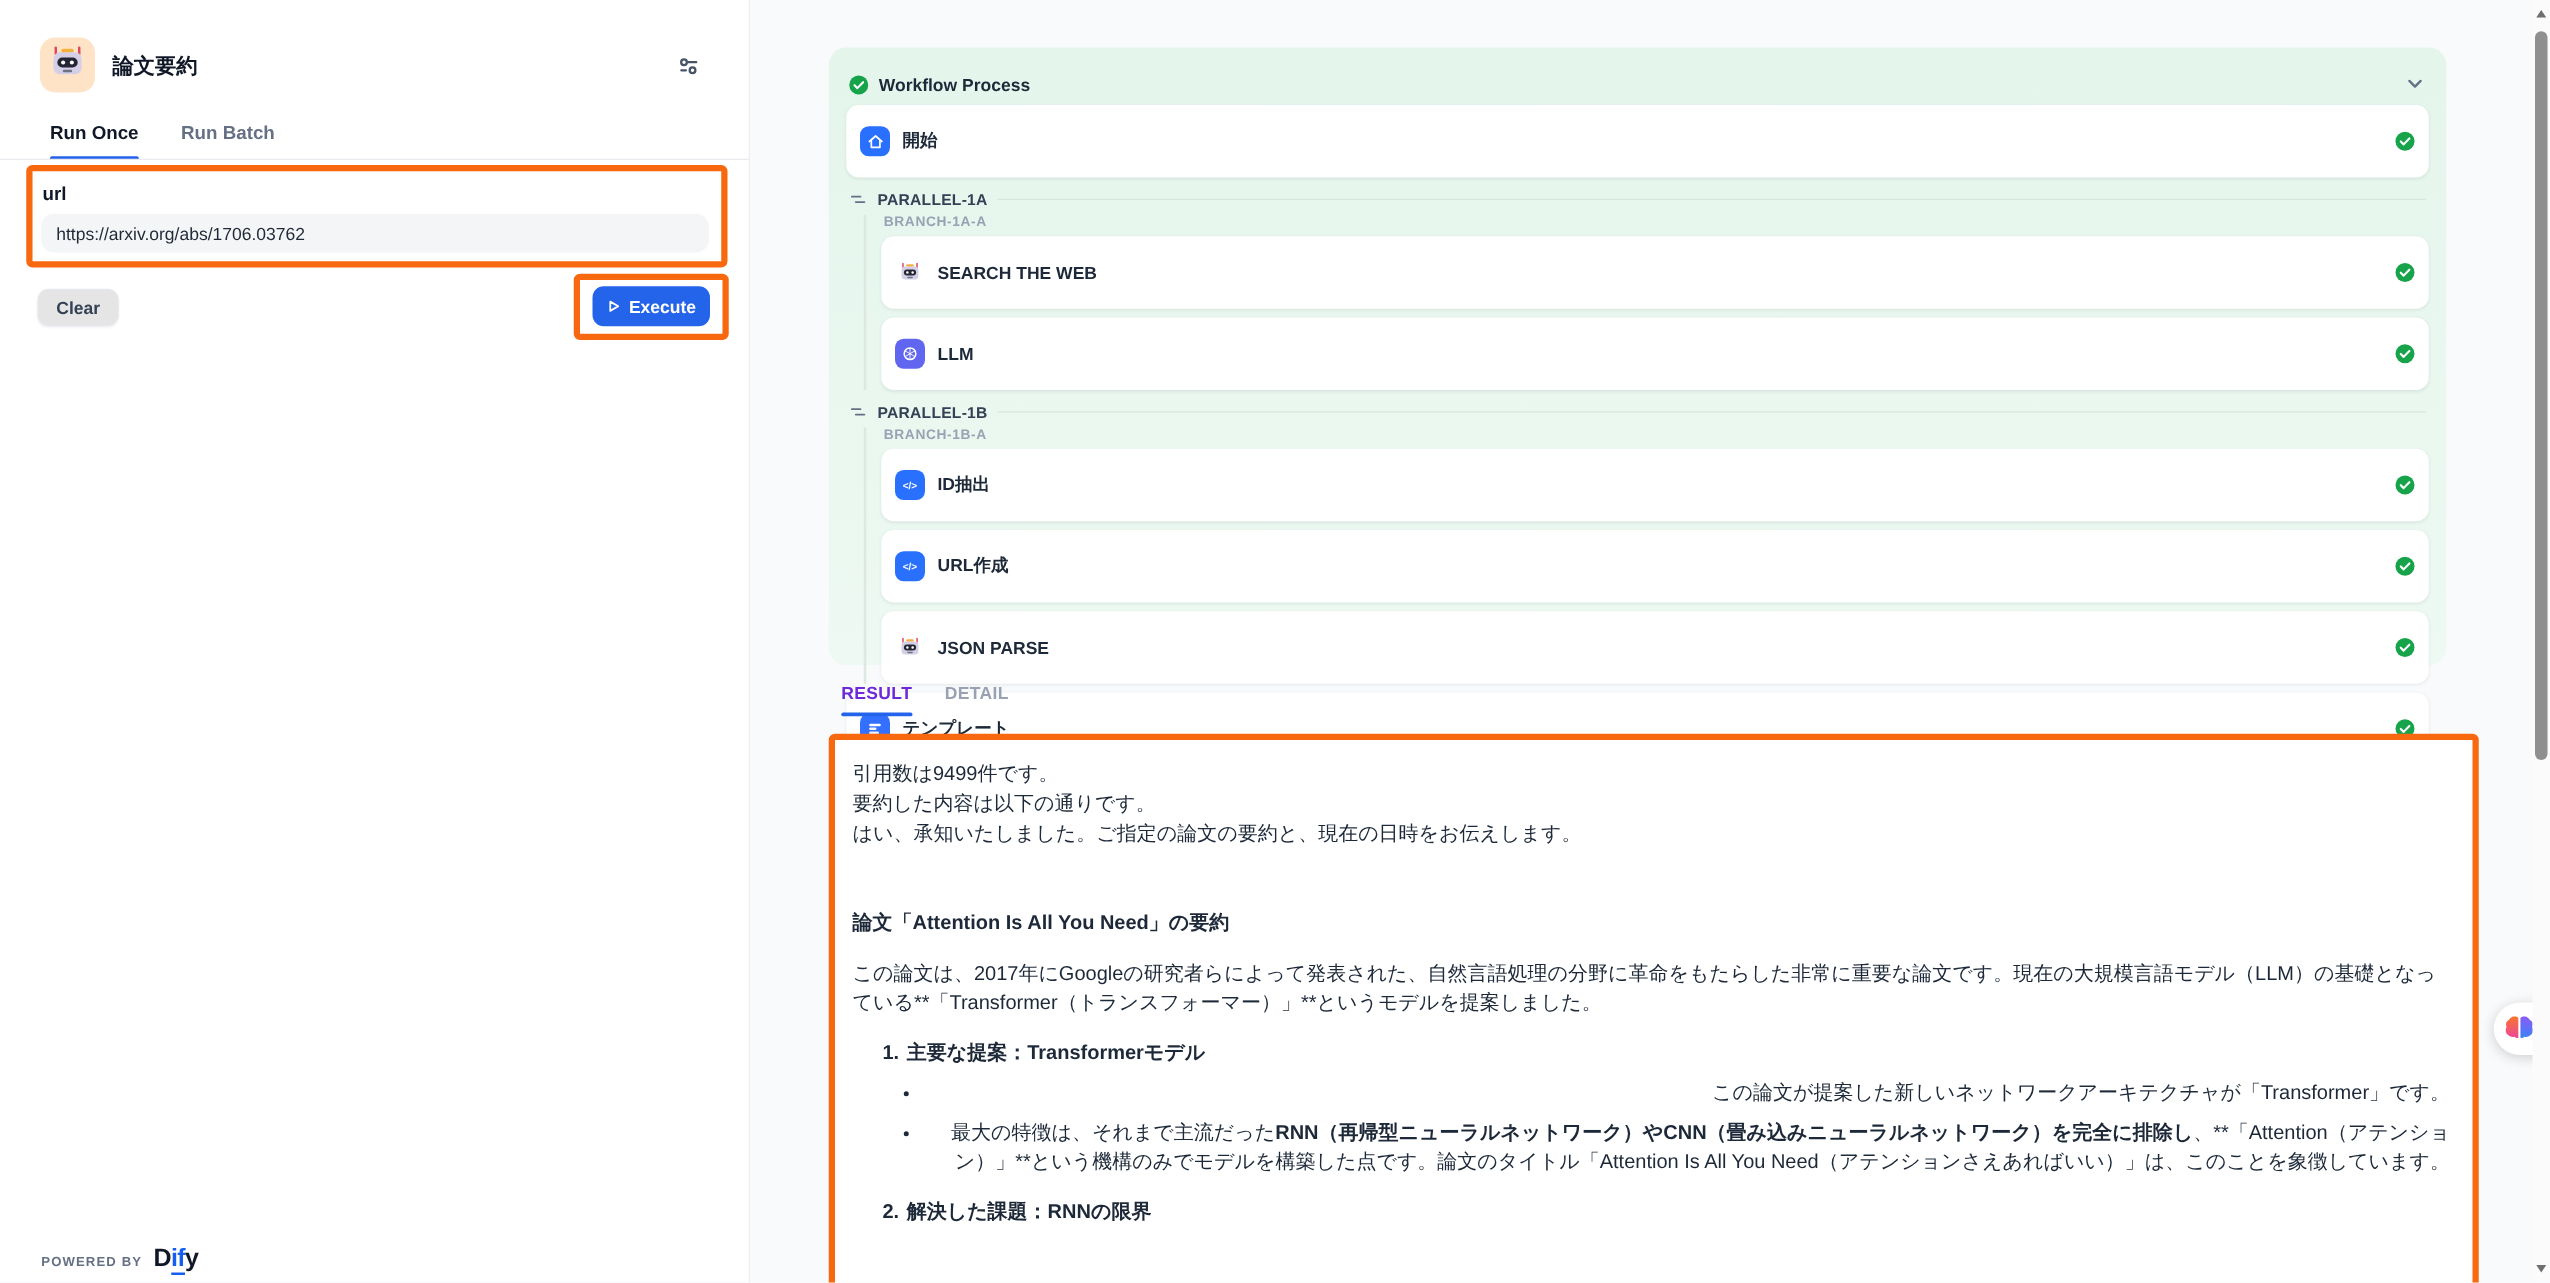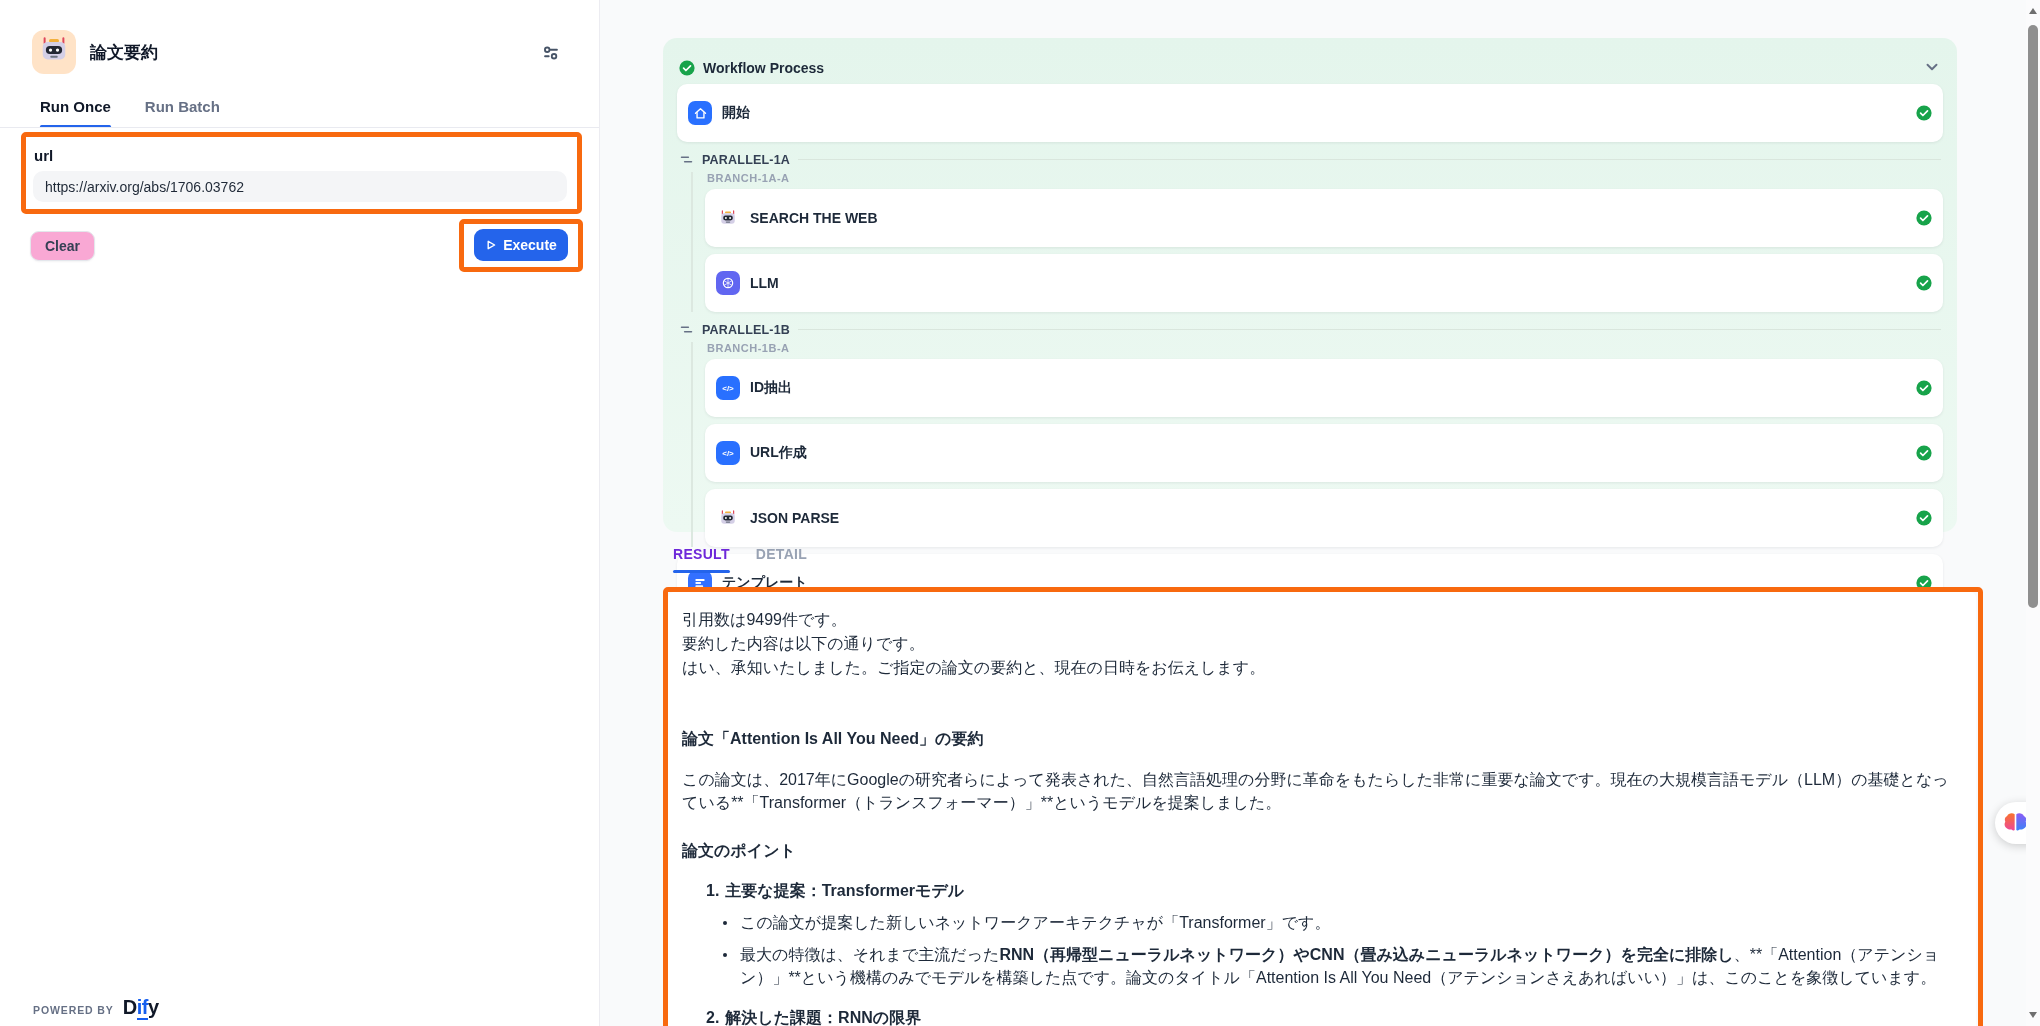--- a/index.html
+++ b/index.html
@@ -15,21 +15,21 @@
   .settings-btn{position:absolute;left:536px;top:38px;width:30px;height:30px;display:flex;align-items:center;justify-content:center;cursor:pointer;}
   .run-tabs{position:absolute;left:40px;top:98px;display:flex;gap:34px;}
   .run-tab{font-size:15px;font-weight:600;color:#667085;position:relative;padding-bottom:12px;cursor:pointer;}
   .run-tab.active{color:#101828;font-weight:700;}
   .run-tab.active::after{content:"";position:absolute;left:0;right:0;bottom:-1px;height:3px;border-radius:2px;background:#2464eb;}
   .tabs-divider{position:absolute;left:0;top:127px;width:599px;height:1px;background:#e9eaf0;}
 
   .url-label{position:absolute;left:34px;top:147px;font-size:15px;font-weight:700;color:#101828;}
   .url-input{position:absolute;left:33px;top:171px;width:510px;height:31px;background:#f4f5f7;border:none;outline:none;
              border-radius:10px;padding:0 12px;font-size:14px;color:#1f2937;font-family:inherit;}
-  .clear-btn{position:absolute;left:30px;top:231px;height:30px;padding:0 14px;border-radius:9px;background:#f9a8d4;
+  .clear-btn{position:absolute;left:30px;top:231px;height:30px;padding:0 14px;border-radius:9px;background:#e5e5e5;
              border:1px solid #e4e7ec;box-shadow:0 1px 2px rgba(16,24,40,.05);font-size:14px;font-weight:600;color:#344054;
              display:flex;align-items:center;cursor:pointer;font-family:inherit;}
   .execute-btn{position:absolute;left:474px;top:229px;height:32px;width:94px;border-radius:9px;background:#2464eb;border:none;
              color:#fff;font-size:14px;font-weight:600;display:flex;align-items:center;justify-content:center;gap:6px;cursor:pointer;font-family:inherit;}
   .footer{position:absolute;left:33px;top:996px;display:flex;align-items:baseline;gap:9px;}
   .powered{font-size:10.5px;letter-spacing:.9px;font-weight:600;color:#667085;}
   .dify{font-size:20px;font-weight:800;color:#101828;letter-spacing:-0.5px;}
   .dify .if{color:#155eef;border-bottom:2px solid #155eef;}
 
   
@@ -66,21 +66,21 @@
   .result-tab.active::after{content:"";position:absolute;left:0;right:0;bottom:0;height:3px;border-radius:2px;background:#2464eb;}
   .result-card{position:absolute;left:668px;top:592px;width:1278px;min-height:470px;background:#fff;border-radius:6px;
                padding:16px 16px 30px 14px;font-size:16px;line-height:23px;color:#1d2939;}
   .rb{margin:0;} .rb .bseg{font-weight:700;}
   .rb-p{margin:0 0 1px 0;}
   .rb-h1{font-weight:700;margin:48px 0 18px 0;}
   .rb-par{margin:0 0 0 0;}
   .rb-h2{font-weight:700;margin:25px 0 14px 0;}
   .rb-ol{margin:17px 0 5px 24px;font-weight:700;}
   .rb-ol .rb-num{margin-right:6px;}
-  .rb-ul{margin:9px 0 5px 0;padding-left:58px;position:relative;}
+  .rb-ul{margin:9px 0 5px 0;padding-left:58px;position:relative;text-align:right;}
   .rb-ul::before{content:"";position:absolute;left:41px;top:10px;width:4px;height:4px;border-radius:50%;background:#1d2939;}
 
   
   .brain-pill{position:absolute;left:1995px;top:802px;width:45px;height:42px;background:#fff;border-radius:21px 0 0 21px;
               box-shadow:0 2px 10px rgba(0,0,0,.18);display:flex;align-items:center;padding-left:8px;box-sizing:border-box;z-index:60;cursor:pointer;}
   .scrollbar{position:absolute;right:0;top:0;width:14px;height:1026px;background:#fbfbfc;z-index:70;}
   .sb-arrow{position:absolute;left:3px;width:0;height:0;border-left:4.5px solid transparent;border-right:4.5px solid transparent;cursor:pointer;}
   .sb-up{top:8px;border-bottom:6px solid #6f6f6f;}
   .sb-down{bottom:8px;border-top:6px solid #6f6f6f;}
   .sb-thumb{position:absolute;left:2px;top:25px;width:10px;height:583px;background:#8f8f8f;border-radius:5px;cursor:pointer;}
@@ -311,21 +311,20 @@
     <div class="result-tab">DETAIL</div>
   </div>
 
   <div class="result-card">
     <div id="result-blocks">
         <div class="rb rb-p"><span>引用数は9499件です。</span></div>
         <div class="rb rb-p"><span>要約した内容は以下の通りです。</span></div>
         <div class="rb rb-p"><span>はい、承知いたしました。ご指定の論文の要約と、現在の日時をお伝えします。</span></div>
         <div class="rb rb-h1"><span class="bseg">論文「Attention Is All You Need」の要約</span></div>
         <div class="rb rb-par"><span>この論文は、2017年にGoogleの研究者らによって発表された、自然言語処理の分野に革命をもたらした非常に重要な論文です。現在の大規模言語モデル（LLM）の基礎となっている**「Transformer（トランスフォーマー）」**というモデルを提案しました。</span></div>
-        <div class="rb rb-h2"><span class="bseg">論文のポイント</span></div>
         <div class="rb rb-ol"><span class="rb-num">1.</span><span class="bseg">主要な提案：Transformerモデル</span></div>
         <div class="rb rb-ul"><span>この論文が提案した新しいネットワークアーキテクチャが「Transformer」です。</span></div>
         <div class="rb rb-ul"><span>最大の特徴は、それまで主流だった</span><span class="bseg">RNN（再帰型ニューラルネットワーク）やCNN（畳み込みニューラルネットワーク）を完全に排除し</span><span>、**「Attention（アテンション）」**という機構のみでモデルを構築した点です。論文のタイトル「Attention Is All You Need（アテンションさえあればいい）」は、このことを象徴しています。</span></div>
         <div class="rb rb-ol"><span class="rb-num">2.</span><span class="bseg">解決した課題：RNNの限界</span></div>
       </div>
   </div>
 
   <div class="anno" id="anno-url"></div>
   <div class="anno" id="anno-exec"></div>
   <div class="anno" id="anno-result"></div>

